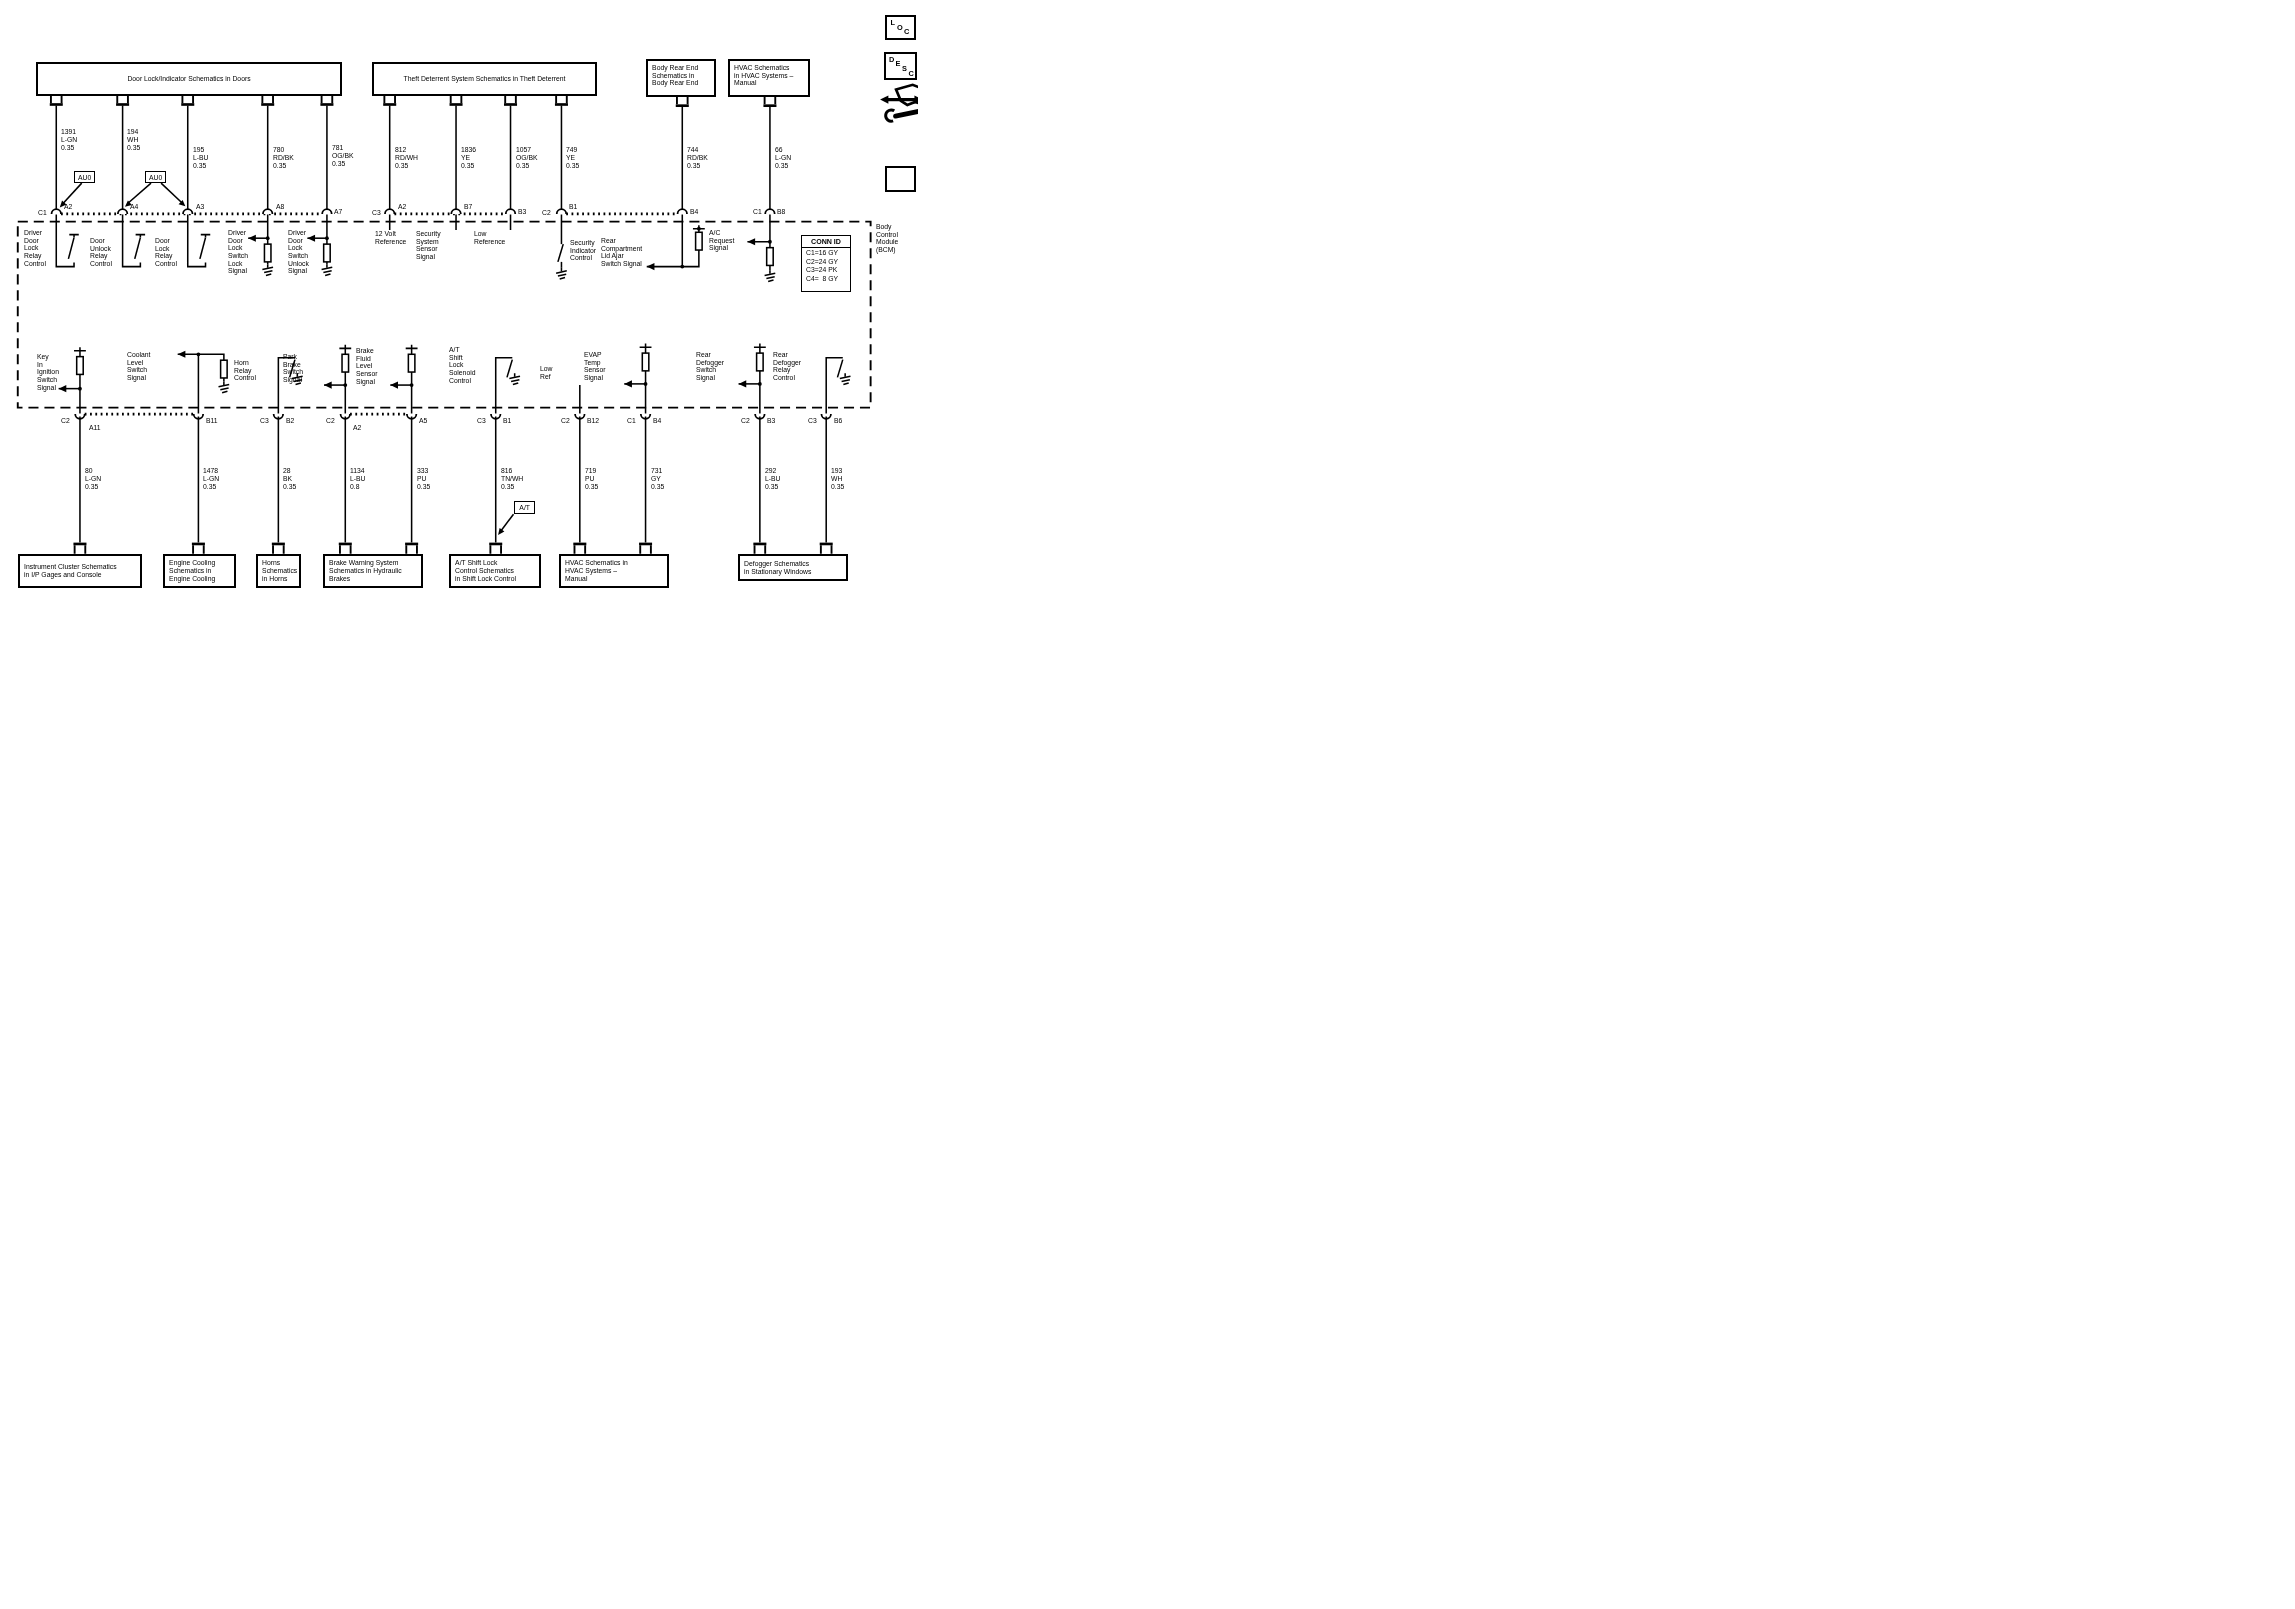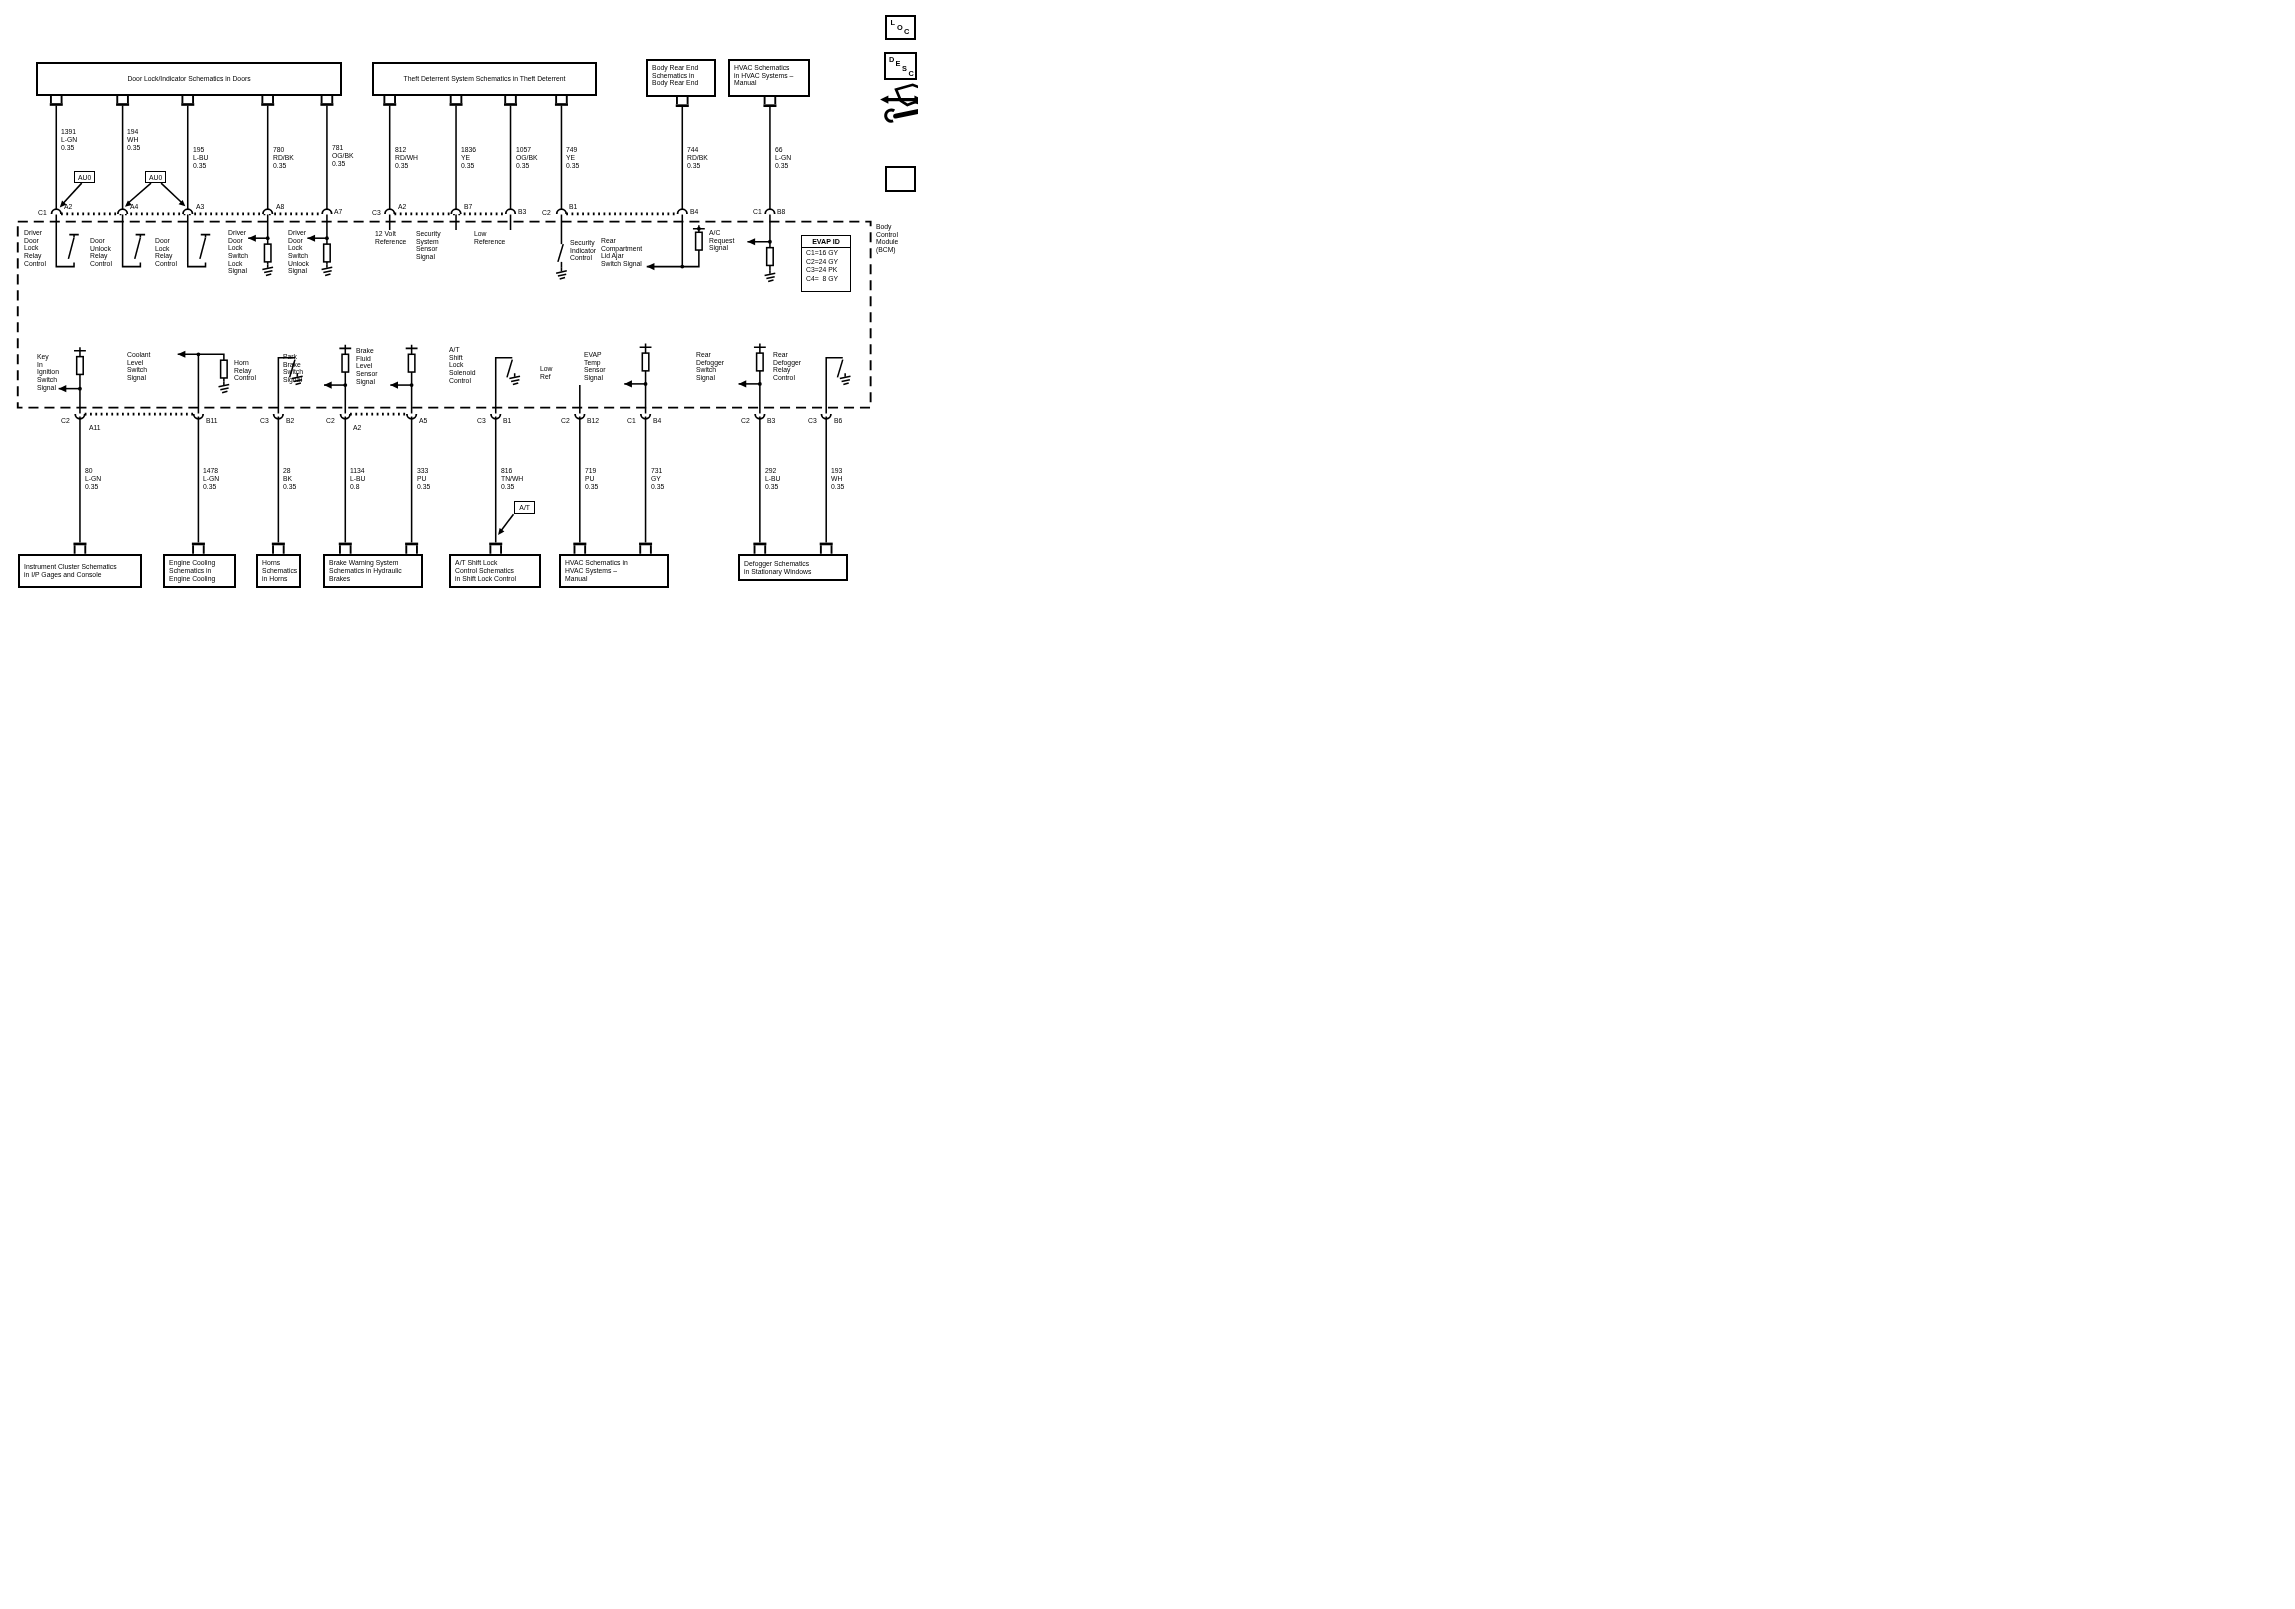--- a/index.html
+++ b/index.html
@@ -410,21 +410,21 @@
 Control</div>
   <div class="label" style="left:601px;top:237px;">Rear
 Compartment
 Lid Ajar
 Switch Signal</div>
   <div class="label" style="left:709px;top:229px;">A/C
 Request
 Signal</div>
 
   <div class="connid" style="left:801px;top:235px;width:50px;height:57px;">
-    <div class="hd">EVAP ID</div>
+    <div class="hd">CONN ID</div>
     <div class="rw pre">C1=16 GY</div>
     <div class="rw pre">C2=24 GY</div>
     <div class="rw pre">C3=24 PK</div>
     <div class="rw pre">C4=  8 GY</div>
   </div>
 
   <div class="label" style="left:876px;top:223px;">Body
 Control
 Module
 (BCM)</div>

